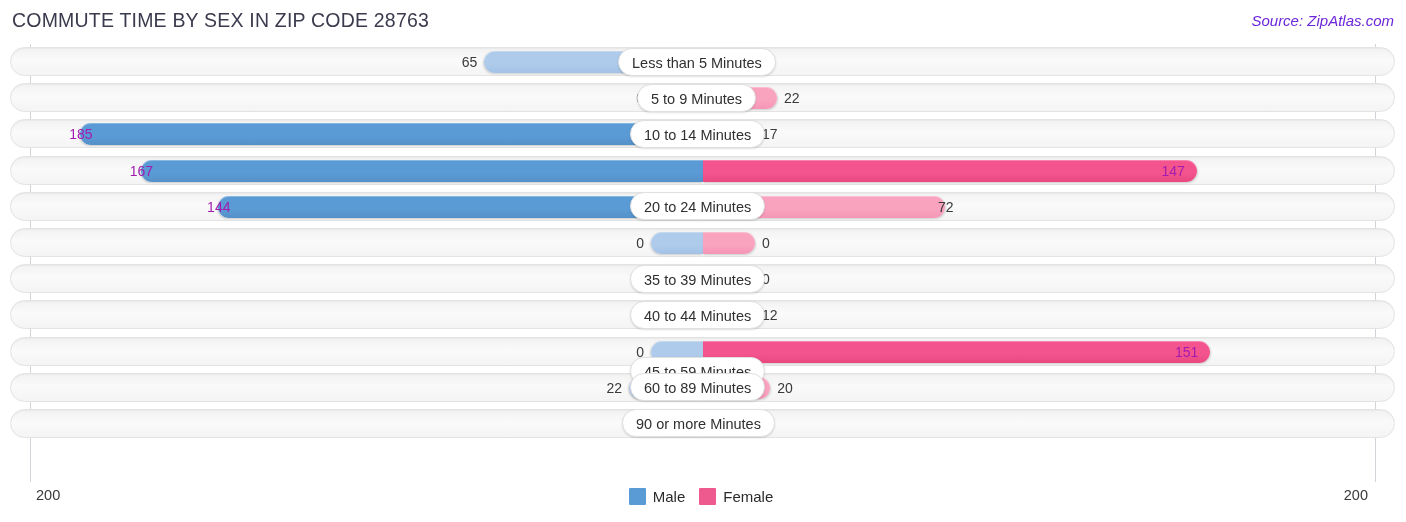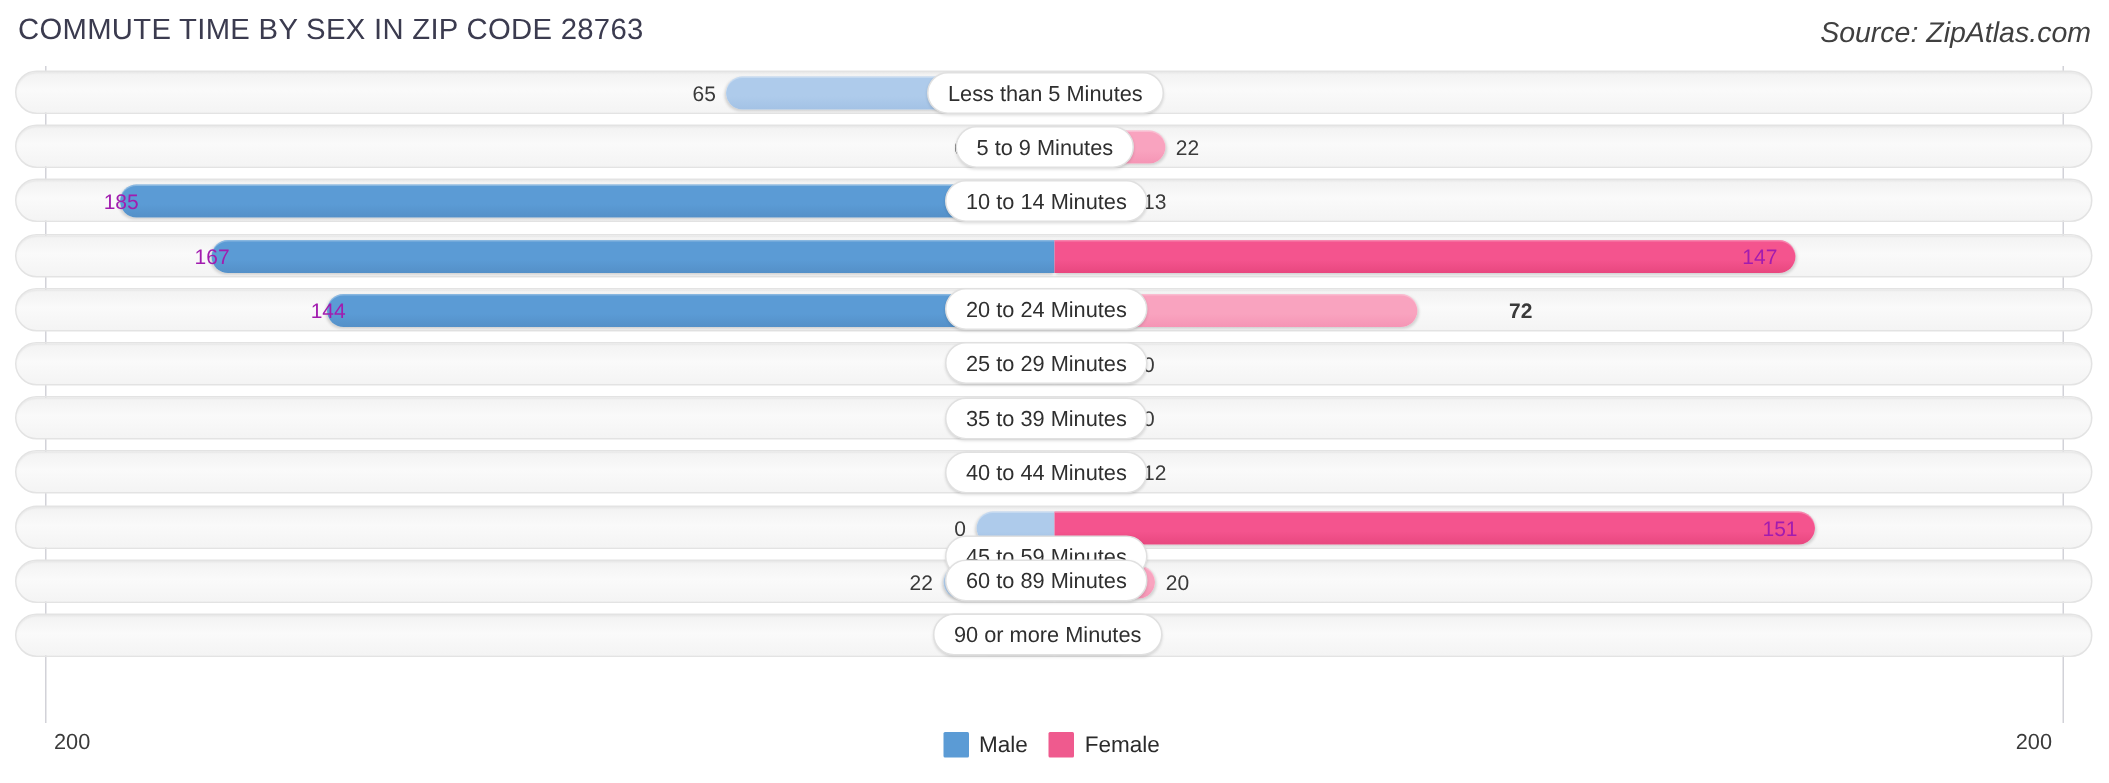--- a/index.html
+++ b/index.html
@@ -29,23 +29,23 @@
     font-size: 19.5px;
     letter-spacing: 0.2px;
     color: #3b3b4f;
     font-weight: 400;
     white-space: nowrap;
   }
   .source-note {
     position: absolute;
     right: 12px;
     top: 12px;
-    font-size: 19px;
+    font-size: 15px;
     font-style: italic;
-    color: #404040;
+    color: #6d28d9;
     white-space: nowrap;
   }
 
   
   .plot {
     position: absolute;
     left: 0;
     top: 44px;
     width: 1406px;
     height: 438px;
@@ -205,45 +205,44 @@
         <div class="val val-male-out val-out" style="right: 762px; text-align: right;">0</div>
         <div class="bar bar-female" style="left: 703px; width: 73.92px; background: linear-gradient(rgb(249, 163, 191) 0%, rgb(249, 163, 191) 60%, rgb(245, 149, 181) 100%);"></div>
         <div class="val val-female-out val-out" style="left: 783.92px; text-align: left;">22</div>
         <div class="cat-pill" style="left: 637px;">5 to 9 Minutes</div>
       </div>
       <div class="row">
         <div class="track"></div>
         <div class="bar bar-male" style="right: 703px; width: 622.525px; background: linear-gradient(rgb(91, 155, 213) 0%, rgb(91, 155, 213) 60%, rgb(84, 144, 200) 100%);"></div>
         <div class="val val-male-out val-in" style="right: 1313.53px; text-align: left;">185</div>
         <div class="bar bar-female" style="left: 703px; width: 52px; background: linear-gradient(rgb(249, 163, 191) 0%, rgb(249, 163, 191) 60%, rgb(245, 149, 181) 100%);"></div>
-        <div class="val val-female-out val-out" style="left: 762px; text-align: left;">13</div>
+        <div class="val val-female-out val-out" style="left: 762px; text-align: left;">17</div>
         <div class="cat-pill" style="left: 630px;">10 to 14 Minutes</div>
       </div>
       <div class="row">
         <div class="track"></div>
         <div class="bar bar-male" style="right: 703px; width: 561.955px; background: linear-gradient(rgb(91, 155, 213) 0%, rgb(91, 155, 213) 60%, rgb(84, 144, 200) 100%);"></div>
         <div class="val val-male-out val-in" style="right: 1252.95px; text-align: left;">167</div>
         <div class="bar bar-female" style="left: 703px; width: 493.92px; background: linear-gradient(rgb(244, 84, 142) 0%, rgb(244, 84, 142) 60%, rgb(232, 71, 127) 100%);"></div>
         <div class="val val-female-out val-in" style="left: 1156.92px; width: 28px; text-align: right;">147</div>
       </div>
       <div class="row">
         <div class="track"></div>
         <div class="bar bar-male" style="right: 703px; width: 484.56px; background: linear-gradient(rgb(91, 155, 213) 0%, rgb(91, 155, 213) 60%, rgb(84, 144, 200) 100%);"></div>
         <div class="val val-male-out val-in" style="right: 1175.56px; text-align: left;">144</div>
         <div class="bar bar-female" style="left: 703px; width: 241.92px; background: linear-gradient(rgb(249, 163, 191) 0%, rgb(249, 163, 191) 60%, rgb(245, 149, 181) 100%);"></div>
-        <div class="val val-female-out val-out" style="left: 1006px; text-align: center; font-weight: bold;">72</div>
+        <div class="val val-female-out val-out" style="left: 938px; text-align: center;">72</div>
         <div class="cat-pill" style="left: 630px;">20 to 24 Minutes</div>
       </div>
       <div class="row">
         <div class="track"></div>
         <div class="bar bar-male" style="right: 703px; width: 52px; background: linear-gradient(rgb(174, 203, 235) 0%, rgb(174, 203, 235) 60%, rgb(163, 194, 229) 100%);"></div>
         <div class="val val-male-out val-out" style="right: 762px; text-align: right;">0</div>
         <div class="bar bar-female" style="left: 703px; width: 52px; background: linear-gradient(rgb(249, 163, 191) 0%, rgb(249, 163, 191) 60%, rgb(245, 149, 181) 100%);"></div>
         <div class="val val-female-out val-out" style="left: 762px; text-align: left;">0</div>
-        <div class="cat-pill" style="left: 630px;">25 to 29 Minutes</div>
       </div>
       <div class="row">
         <div class="track"></div>
         <div class="bar bar-male" style="right: 703px; width: 52px; background: linear-gradient(rgb(174, 203, 235) 0%, rgb(174, 203, 235) 60%, rgb(163, 194, 229) 100%);"></div>
         <div class="val val-male-out val-out" style="right: 762px; text-align: right;">0</div>
         <div class="bar bar-female" style="left: 703px; width: 52px; background: linear-gradient(rgb(249, 163, 191) 0%, rgb(249, 163, 191) 60%, rgb(245, 149, 181) 100%);"></div>
         <div class="val val-female-out val-out" style="left: 762px; text-align: left;">0</div>
         <div class="cat-pill" style="left: 630px;">35 to 39 Minutes</div>
       </div>
       <div class="row">

